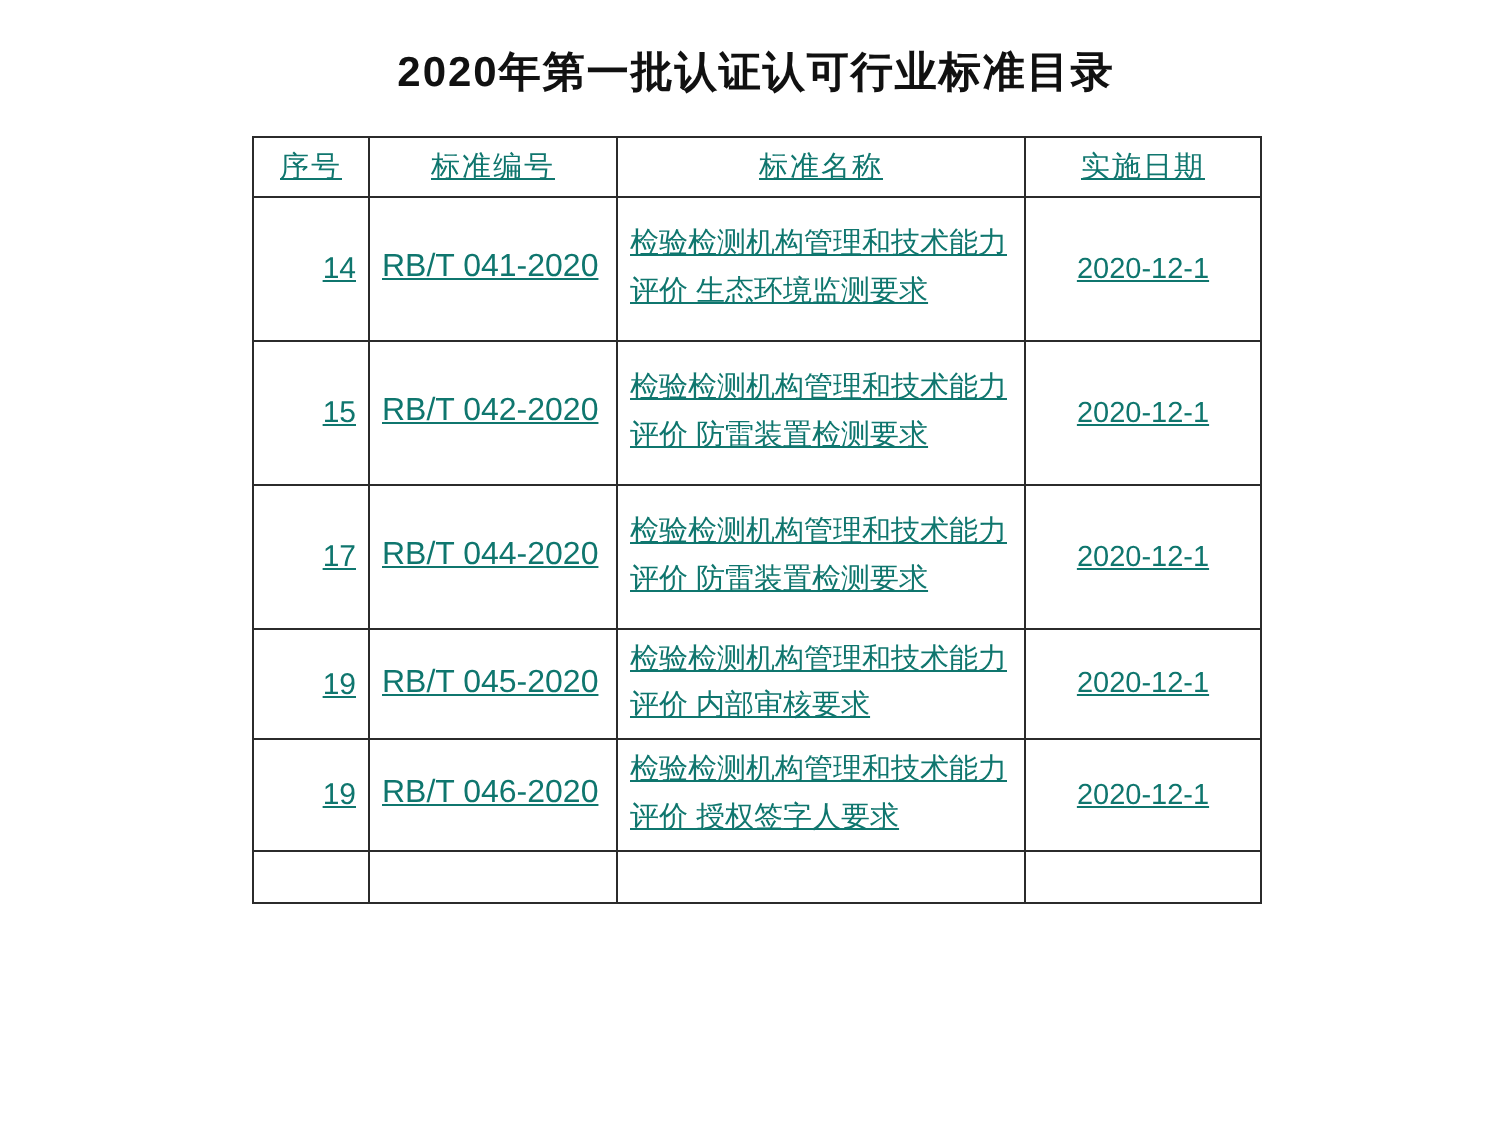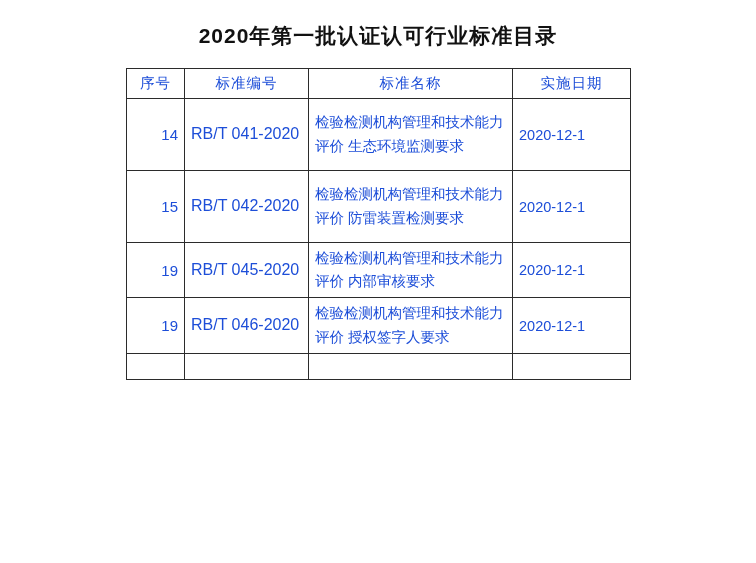--- a/index.html
+++ b/index.html
@@ -33,21 +33,22 @@
   }
   .table-wrap {
     width: 504px;
     margin: 0 auto;
   }
   table.std-table {
     border-collapse: collapse;
     width: 100%;
     table-layout: fixed;
     font-size: 14px;
-    color: #1d4ed8;
+    color: #0f766e;
+    text-decoration: underline;
   }
   table.std-table th,
   table.std-table td {
     border: 1px solid #2b2b2b;
     vertical-align: middle;
     padding: 4px 6px;
     box-sizing: border-box;
   }
   table.std-table thead th {
     text-align: center;
@@ -74,21 +75,21 @@
   }
   td.cell-name {
     text-align: left;
     font-size: 14.5px;
     line-height: 1.6;
     padding-left: 9px;
     padding-right: 5px;
     margin-left: 12px;
   }
   td.cell-date {
-    text-align: left;
+    text-align: center;
     font-size: 14.5px;
     white-space: nowrap;
   }
   tr.row-h3 td { height: 72px; }
   tr.row-h2 td { height: 52px; }
   tr.row-clip td { height: 26px; }
 </style>
 </head>
 <body>
 
@@ -118,20 +119,26 @@
           <td class="cell-code">RB/T 041-2020</td>
           <td class="cell-name">检验检测机构管理和技术能力评价 生态环境监测要求</td>
           <td class="cell-date">2020-12-1</td>
         </tr>
         <tr class="row-h3">
           <td class="cell-no">15</td>
           <td class="cell-code">RB/T 042-2020</td>
           <td class="cell-name">检验检测机构管理和技术能力评价 防雷装置检测要求</td>
           <td class="cell-date">2020-12-1</td>
         </tr>
+        <tr class="row-h3">
+          <td class="cell-no">17</td>
+          <td class="cell-code">RB/T 044-2020</td>
+          <td class="cell-name">检验检测机构管理和技术能力评价 防雷装置检测要求</td>
+          <td class="cell-date">2020-12-1</td>
+        </tr>
         <tr class="row-h2">
           <td class="cell-no">19</td>
           <td class="cell-code">RB/T 045-2020</td>
           <td class="cell-name">检验检测机构管理和技术能力评价 内部审核要求</td>
           <td class="cell-date">2020-12-1</td>
         </tr>
         <tr class="row-h2">
           <td class="cell-no">19</td>
           <td class="cell-code">RB/T 046-2020</td>
           <td class="cell-name">检验检测机构管理和技术能力评价 授权签字人要求</td>

